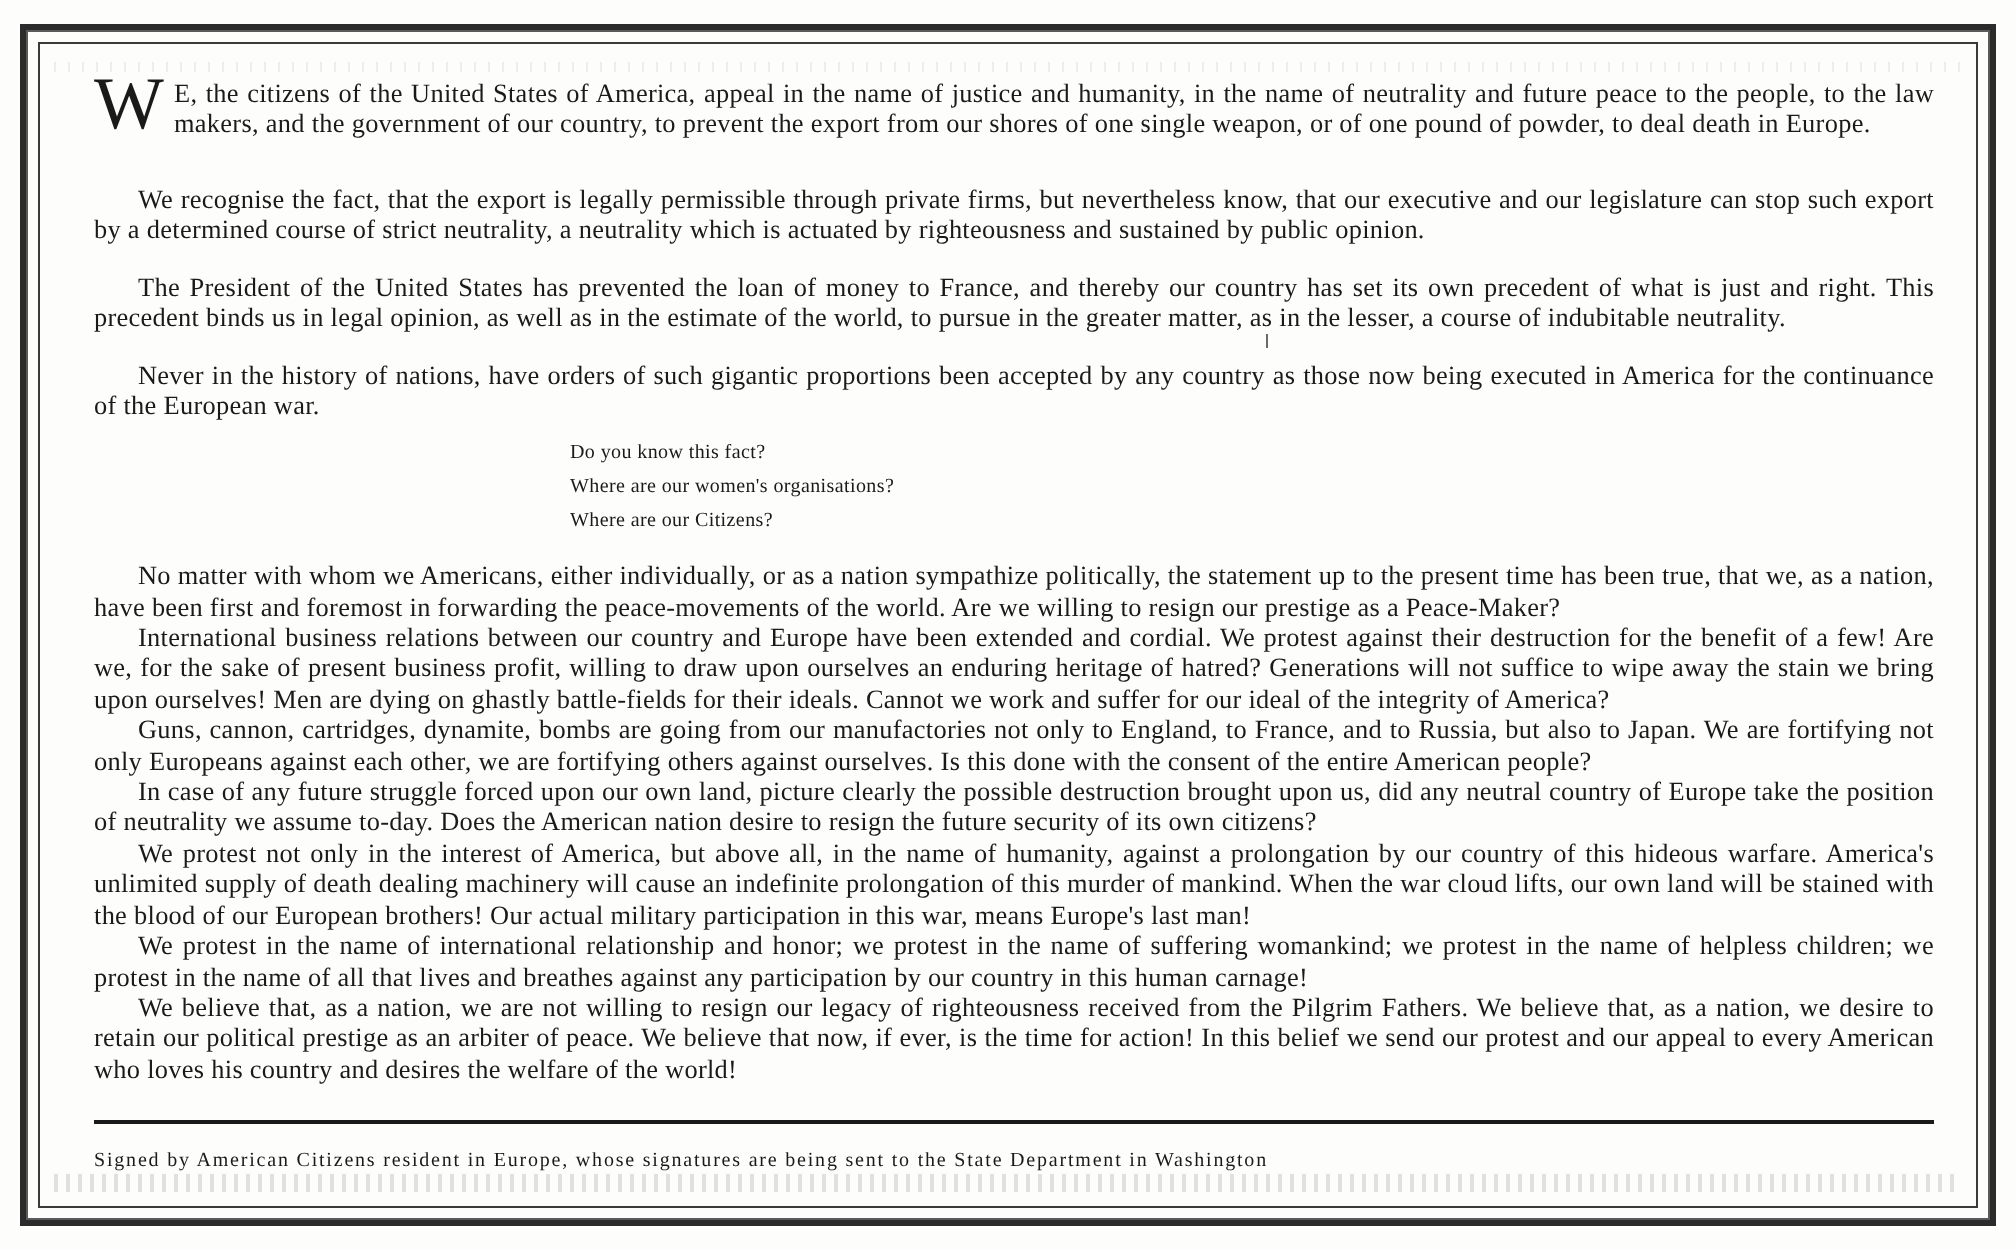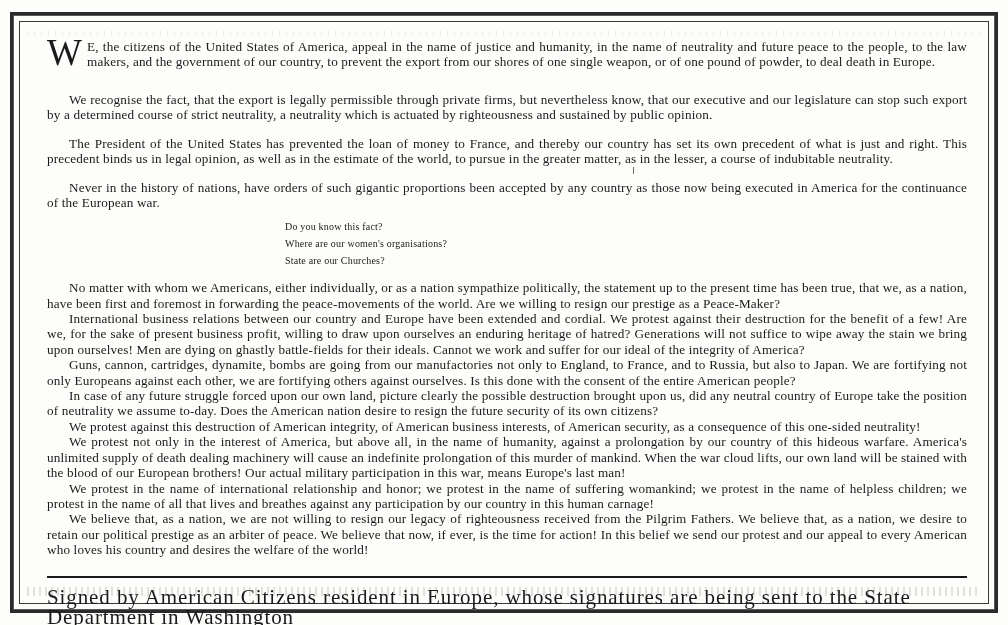--- a/index.html
+++ b/index.html
@@ -103,21 +103,21 @@
   }
 
   .rule {
     border-top: 2px solid #1a1a1a;
     margin: 18px 0 0 0;
     width: 100%;
   }
 
   .signature {
     margin-top: 9px;
-    font-size: 21px;
+    font-size: 10px;
     line-height: 20px;
     letter-spacing: 0.9px;
     text-indent: 0;
     text-align: left;
   }
 
   
   .speckle {
     position: absolute;
     left: 14px;
@@ -165,29 +165,28 @@
         <span class="dropcap">W</span><span class="first-line-lead">E, the citizens of the United States of America, appeal in the name of justice and humanity, in the name of neutrality and future peace to the people, to the law makers, and the government of our country, to prevent the export from our shores of one single weapon, or of one pound of powder, to deal death in Europe.</span>
       </p>
 
       <p class="cont-par">We recognise the fact, that the export is legally permissible through private firms, but nevertheless know, that our executive and our legislature can stop such export by a determined course of strict neutrality, a neutrality which is actuated by righteousness and sustained by public opinion.</p>
       <p class="cont-par">The President of the United States has prevented the loan of money to France, and thereby our country has set its own precedent of what is just and right. This precedent binds us in legal opinion, as well as in the estimate of the world, to pursue in the greater matter, as in the lesser, a course of indubitable neutrality.</p>
       <p class="cont-par">Never in the history of nations, have orders of such gigantic proportions been accepted by any country as those now being executed in America for the continuance of the European war.</p>
 
       <div class="questions">
         <div>Do you know this fact?</div>
         <div>Where are our women's organisations?</div>
-        <div>State are our Churches?</div>
+        <div>Where are our Citizens?</div>
       </div>
 
       <div class="block-second">
         <p>No matter with whom we Americans, either individually, or as a nation sympathize politically, the statement up to the present time has been true, that we, as a nation, have been first and foremost in forwarding the peace-movements of the world. Are we willing to resign our prestige as a Peace-Maker?</p>
         <p>International business relations between our country and Europe have been extended and cordial. We protest against their destruction for the benefit of a few! Are we, for the sake of present business profit, willing to draw upon ourselves an enduring heritage of hatred? Generations will not suffice to wipe away the stain we bring upon ourselves! Men are dying on ghastly battle-fields for their ideals. Cannot we work and suffer for our ideal of the integrity of America?</p>
         <p>Guns, cannon, cartridges, dynamite, bombs are going from our manufactories not only to England, to France, and to Russia, but also to Japan. We are fortifying not only Europeans against each other, we are fortifying others against ourselves. Is this done with the consent of the entire American people?</p>
         <p>In case of any future struggle forced upon our own land, picture clearly the possible destruction brought upon us, did any neutral country of Europe take the position of neutrality we assume to-day. Does the American nation desire to resign the future security of its own citizens?</p>
-        <p>We protest against this destruction of American integrity, of American business interests, of American security, as a consequence of this one-sided neutrality!</p>
         <p>We protest not only in the interest of America, but above all, in the name of humanity, against a prolongation by our country of this hideous warfare. America's unlimited supply of death dealing machinery will cause an indefinite prolongation of this murder of mankind. When the war cloud lifts, our own land will be stained with the blood of our European brothers! Our actual military participation in this war, means Europe's last man!</p>
         <p>We protest in the name of international relationship and honor; we protest in the name of suffering womankind; we protest in the name of helpless children; we protest in the name of all that lives and breathes against any participation by our country in this human carnage!</p>
         <p>We believe that, as a nation, we are not willing to resign our legacy of righteousness received from the Pilgrim Fathers. We believe that, as a nation, we desire to retain our political prestige as an arbiter of peace. We believe that now, if ever, is the time for action! In this belief we send our protest and our appeal to every American who loves his country and desires the welfare of the world!</p>
       </div>
 
       <div class="rule"></div>
 
       <p class="signature">Signed by American Citizens resident in Europe, whose signatures are being sent to the State Department in Washington</p>
     </div>
 

